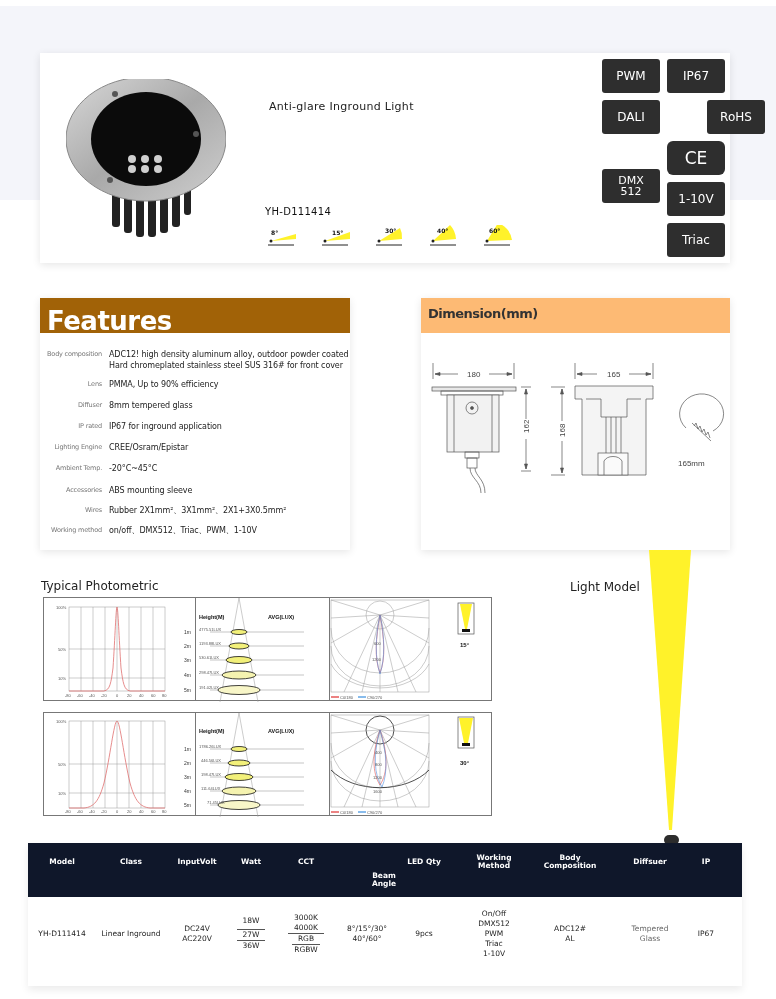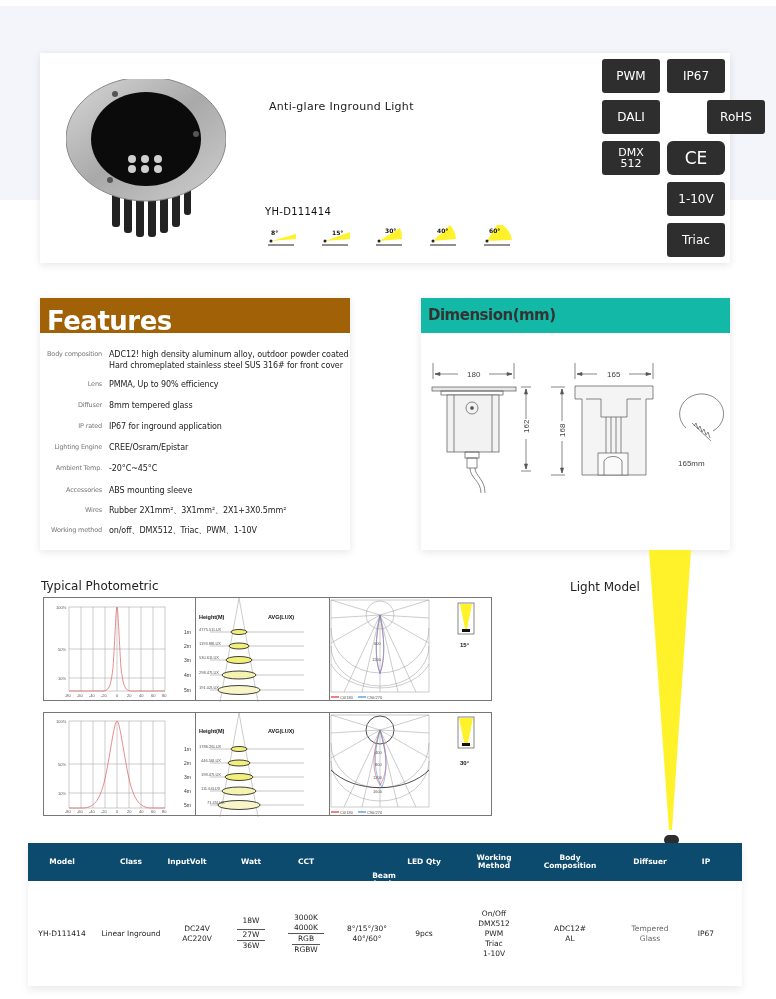--- a/index.html
+++ b/index.html
@@ -15,43 +15,43 @@
   .hero-title { position: absolute; left: 229px; top: 47px; font-size: 11px; letter-spacing: 0.3px; color: #222; }
   .hero-model { position: absolute; left: 225px; top: 153px; font-size: 10px; color: #111; letter-spacing: 0.3px; }
   .beam-icons { position: absolute; left: 228px; top: 172px; display: flex; }
   .beam { width: 52px; height: 22px; position: relative; margin-right: 2px; }
   .beam svg { position: absolute; left: 0; top: 0; }
   .beam .lbl { position: absolute; font-size: 6px; font-weight: bold; color: #111; }
 
   .badges { position: absolute; left: 562px; top: 6px; width: 126px; height: 200px; }
   .badge { position: absolute; width: 58px; height: 34px; background: #2e2e2e; color: #fff; border-radius: 3px;
            font-size: 12px; display: flex; align-items: center; justify-content: center; text-align: center; line-height: 11px; }
-  .badge.small { font-size: 11px; }
+  .badge.small { font-size: 11px; margin-top: 28px; }
 
   
   .features { left: 40px; top: 298px; width: 310px; height: 252px; }
   .feat-head { height: 35px; background: #a16207; color: #fff; font-weight: bold; font-size: 26px; padding: 8px 0 0 7px; letter-spacing: -0.5px; }
   .feat-row { position: absolute; left: 0; width: 310px; display: flex; }
   .feat-key { width: 62px; text-align: right; font-size: 6.5px; color: #777; padding-top: 1px; letter-spacing: -0.2px; }
   .feat-val { margin-left: 7px; font-size: 8px; color: #222; line-height: 11px; letter-spacing: -0.1px; }
 
   
   .dimension { left: 421px; top: 298px; width: 309px; height: 252px; }
-  .dim-head { height: 35px; background: #14b8a6; color: #333; font-weight: bold; font-size: 15px; padding: 8px 0 0 7px; letter-spacing: -0.5px; }
+  .dim-head { height: 35px; background: #fdba74; color: #333; font-weight: bold; font-size: 13px; padding: 8px 0 0 7px; letter-spacing: -0.5px; }
   .dim-svg { position: absolute; left: 0; top: 35px; }
 
   
   .photo-title { position: absolute; left: 41px; top: 579px; font-size: 12px; color: #222; }
   .photo-box { position: absolute; left: 43px; width: 449px; height: 104px; border: 1px solid #777; background: #fff; }
   .photo-box .sep { position: absolute; top: 0; height: 102px; border-left: 1px solid #777; }
   .light-throw-title { position: absolute; left: 570px; top: 580px; font-size: 12px; color: #222; }
 
   
   .spec { position: absolute; left: 28px; top: 843px; width: 714px; height: 143px; background: #fff; box-shadow: 0 4px 8px rgba(0,0,0,0.08); }
-  .spec-head { position: absolute; left: 0; top: 0; width: 714px; height: 38px; background: #0c4a6e; }
+  .spec-head { position: absolute; left: 0; top: 0; width: 714px; height: 54px; background: #0f172a; }
   .th { position: absolute; top: 0; height: 38px; color: #fff; font-size: 7.5px; font-weight: bold; display: flex; align-items: center; justify-content: center; text-align: center; line-height: 8px; }
   .td { position: absolute; top: 38px; height: 105px; font-size: 7.5px; color: #222; display: flex; flex-direction: column; align-items: center; justify-content: center; text-align: center; line-height: 10px; }
   .td .u { border-bottom: 1px solid #555; padding: 0 6px; }
 </style>
 </head>
 <body>
 
 <div class="top-band"></div>
 
 <div class="card hero">
@@ -453,21 +453,21 @@
 
 <svg style="position:absolute;left:640px;top:550px;" width="70" height="300">
   <polygon points="9,0 51,0 32,280 29,280" fill="#fff22a"></polygon>
   <rect x="24" y="285" width="15" height="10" rx="5" fill="#2d2d2d"></rect>
 </svg>
 
 <div class="spec">
   <div class="spec-head">
     <div class="th" style="left:0;width:68px;">Model</div>
     <div class="th" style="left:68px;width:70px;">Class</div>
-    <div class="th" style="left:128px;width:62px;">InputVolt</div>
+    <div class="th" style="left:138px;width:62px;">InputVolt</div>
     <div class="th" style="left:200px;width:46px;">Watt</div>
     <div class="th" style="left:246px;width:64px;">CCT</div>
     <div class="th" style="left:327px;width:58px;padding:6px 14px;margin-top:18px;">Beam Angle</div>
     <div class="th" style="left:368px;width:56px;">LED Qty</div>
     <div class="th" style="left:424px;width:84px;padding:0 24px;">Working Method</div>
     <div class="th" style="left:508px;width:68px;padding:0 8px;">Body Composition</div>
     <div class="th" style="left:576px;width:92px;">Diffsuer</div>
     <div class="th" style="left:650px;width:56px;">IP</div>
   </div>
   <div>

